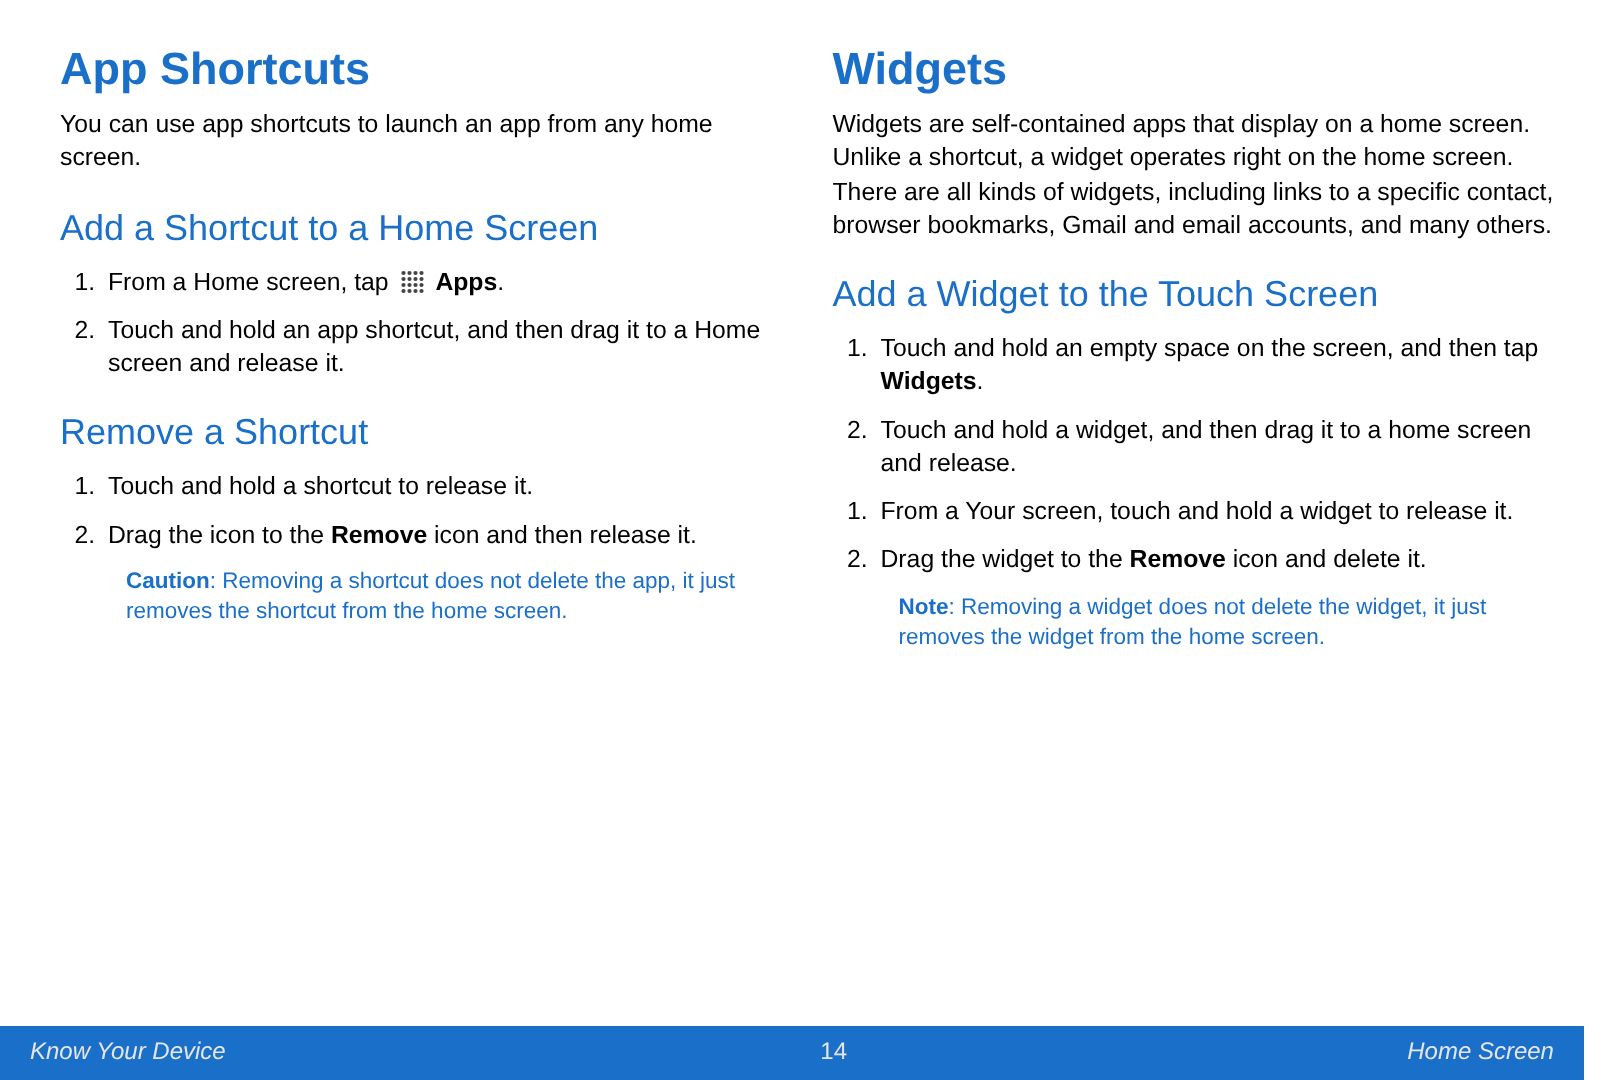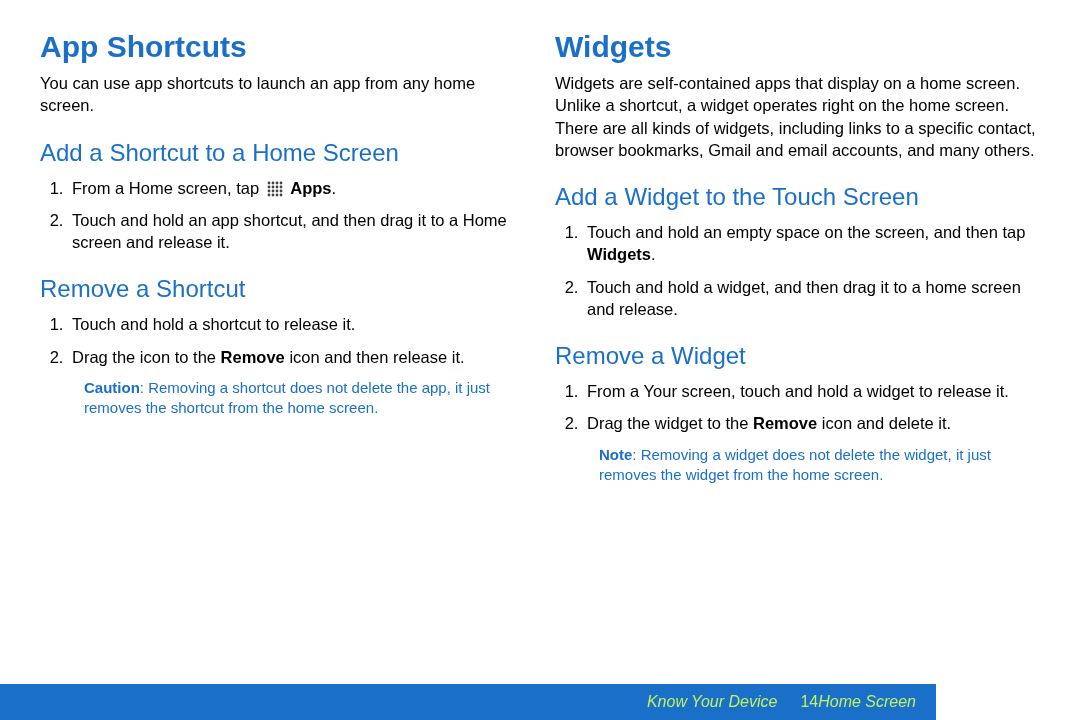--- a/index.html
+++ b/index.html
@@ -59,27 +59,27 @@
 .apps-icon {
   display: inline-block;
   vertical-align: middle;
   margin: 0 3px;
 }
 .apps-icon svg { display: block; }
 .footer {
   position: absolute;
   bottom: 0;
   left: 0;
-  width: 936px;
+  width: 1056px;
   height: 36px;
   background: #1a6fc9;
-  color: #bef264;
+  color: #e5e5e5;
   display: flex;
   align-items: center;
-  justify-content: flex-end;
+  justify-content: space-between;
   padding: 0 20px;
   font-size: 16px;
 }
 .footer .left, .footer .right { font-style: italic; }
 .footer .center { font-style: normal; margin-left: 23px; }
 </style>
 </head>
 <body>
 
 <div class="page">
@@ -131,21 +131,20 @@
     <p class="body">Widgets are self-contained apps that display on a home screen. Unlike a shortcut, a widget operates right on the home screen. There are all kinds of widgets, including links to a specific contact, browser bookmarks, Gmail and email accounts, and many others.</p>
 
     <h2>Add a Widget to the Touch Screen</h2>
     <ol>
       <li>
         <span>Touch and hold an empty space on the screen, and then tap </span><span class="bold">Widgets</span><span>.</span>
       </li>
       <li>Touch and hold a widget, and then drag it to a home screen and release.</li>
     </ol>
 
-    <h2>Remove a Widget</h2>
     <ol>
       <li>From a Your screen, touch and hold a widget to release it.</li>
       <li>
         <span>Drag the widget to the </span><span class="bold">Remove</span><span> icon and delete it.</span>
       </li>
     </ol>
     <p class="note">
       <b>Note</b><span>: Removing a widget does not delete the widget, it just removes the widget from the home screen.</span>
     </p>
   </div>

